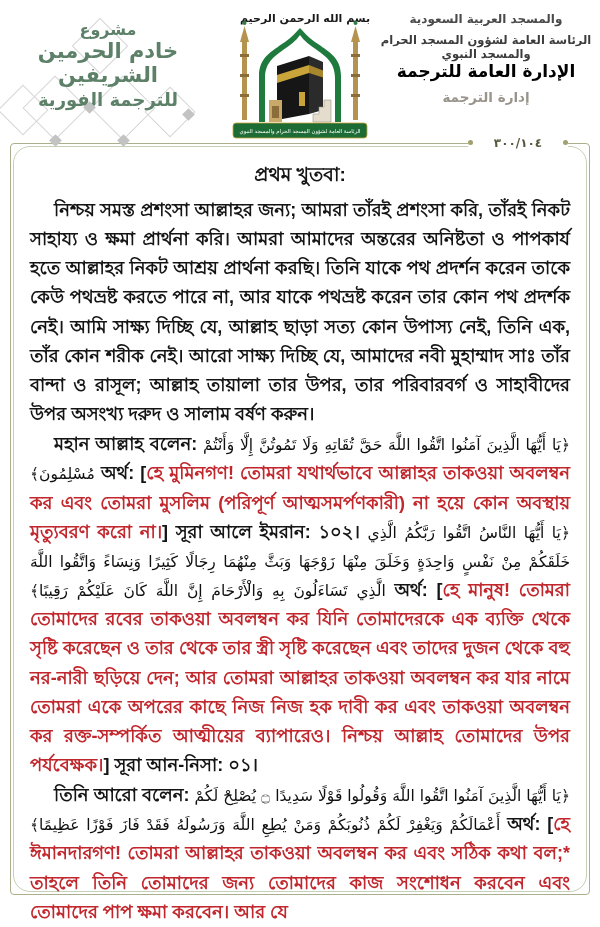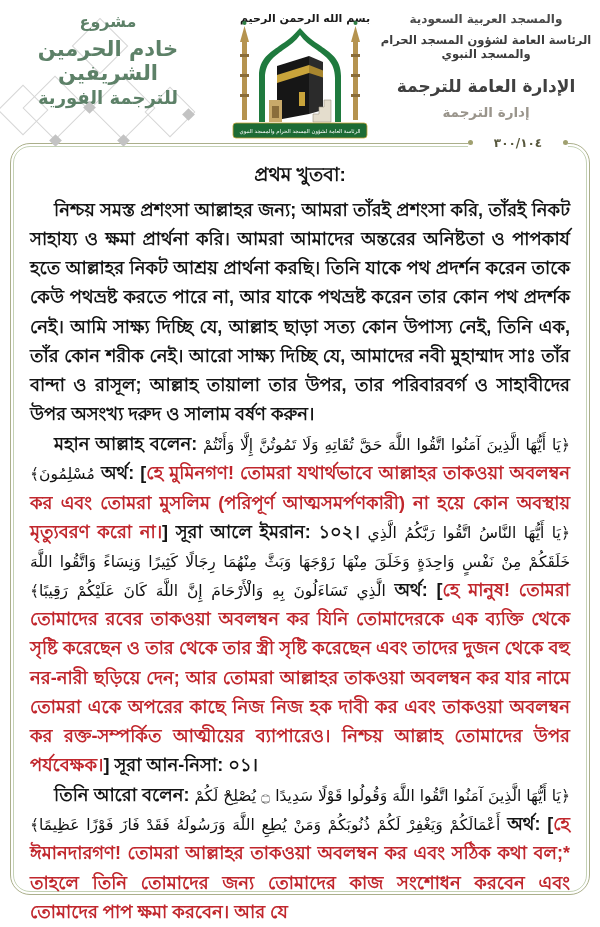--- a/index.html
+++ b/index.html
@@ -5,55 +5,55 @@
   * { margin:0; padding:0; box-sizing:border-box; }
   html,body { background:#fff; }
   .page {
     position:relative; width:600px; height:927px; margin:0 auto;
     background:#ffffff; overflow:hidden;
     font-family:"Liberation Sans", sans-serif;
   }
 
   
   .hdr-left {
-    position:absolute; left:6px; top:12px; width:204px; text-align:center;
+    position:absolute; left:6px; top:20px; width:204px; text-align:center;
     color:#5d8168; font-family:"DejaVu Sans", sans-serif; z-index:2;
   }
   .hdr-left .l1 { font-size:16px; font-weight:700; }
-  .hdr-left .l2 { font-size:21px; font-weight:700; margin-top:6px; letter-spacing:.5px; }
+  .hdr-left .l2 { font-size:21px; font-weight:700; letter-spacing:.5px; }
   .hdr-left .l3 { font-size:18px; font-weight:700; margin-top:2px; }
 
   .dout { position:absolute; border:1px solid #d6d6d6; transform:rotate(45deg); z-index:1; background:transparent; }
   .dfill { position:absolute; width:9px; height:9px; background:#c3c3c3; transform:rotate(45deg); z-index:3; }
 
   
   .hdr-right {
     position:absolute; left:378px; top:12px; width:216px; text-align:center;
     font-family:"DejaVu Sans", sans-serif; color:#3f3f3f; z-index:2;
   }
   .hdr-right .r1 { font-size:12px; font-weight:700; color:#4a4a4a; }
   .hdr-right .r2 { font-size:11.5px; font-weight:700; margin-top:7px; color:#3c3c3c; }
   .hdr-right .r3 { font-size:11.5px; font-weight:700; margin-top:8px; color:#6e6e6e; text-shadow:0 0 1px #bbb; }
-  .hdr-right .r4 { font-size:17px; font-weight:700; margin-top:15px; color:#404040; }
+  .hdr-right .r4 { font-size:17px; font-weight:700; margin-top:0; color:#000000; }
   .hdr-right .r5 { font-size:13.5px; font-weight:700; margin-top:8px; color:#9a958c; }
 
   .ref-num {
     position:absolute; left:468px; top:134px; width:100px; height:17px; z-index:5;
     background:#fff; display:flex; align-items:center; justify-content:space-between; gap:7px;
     font-family:"DejaVu Sans", sans-serif; font-size:12px; font-weight:700; color:#57573d;
   }
   .ref-num .dot { width:5px; height:5px; border-radius:50%; background:#a0a070; display:inline-block; }
 
   
   .logo { position:absolute; left:213px; top:2px; width:174px; height:140px; z-index:2; }
 
   
   .content-box {
     position:absolute; left:10px; top:143px; width:580px; height:752px;
-    border:1.5px solid #abaf8b; border-radius:20px; background:#fff; z-index:2;
+    border:1.5px solid #abaf8b; border-radius:4px; background:#fff; z-index:2;
     padding:14px 19px 0 19px;
   }
   .content-box::before {
     content:""; position:absolute; inset:2px; border:1px solid #93ab79;
     border-radius:17px; pointer-events:none; opacity:.55;
   }
 
   .doc-title {
     text-align:center; font-size:19px; font-weight:700; color:#141414;
     margin-top:2px; margin-bottom:4px;

